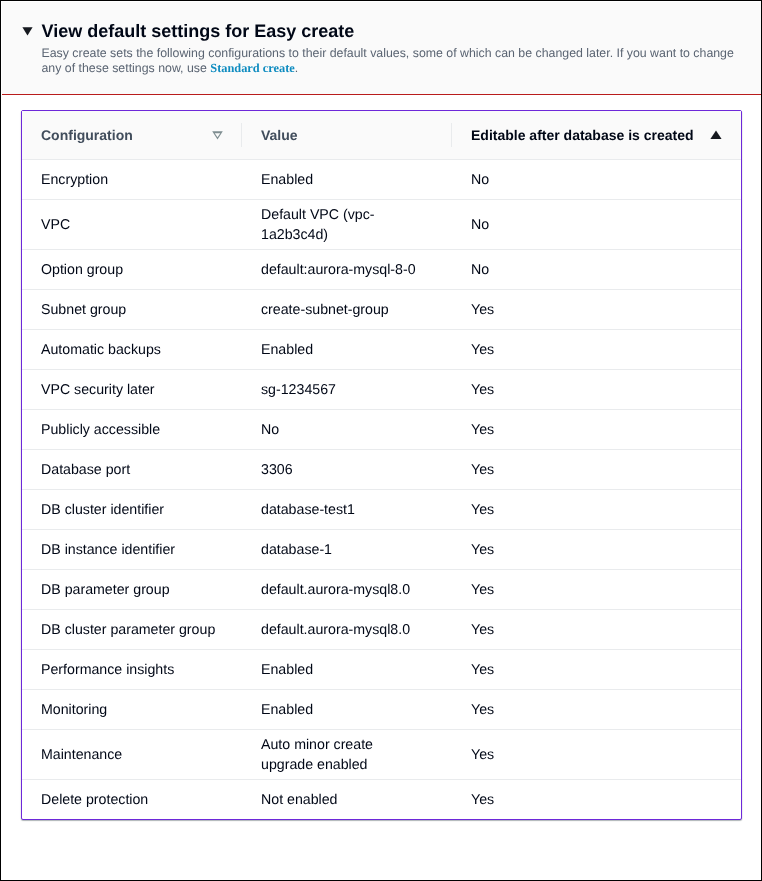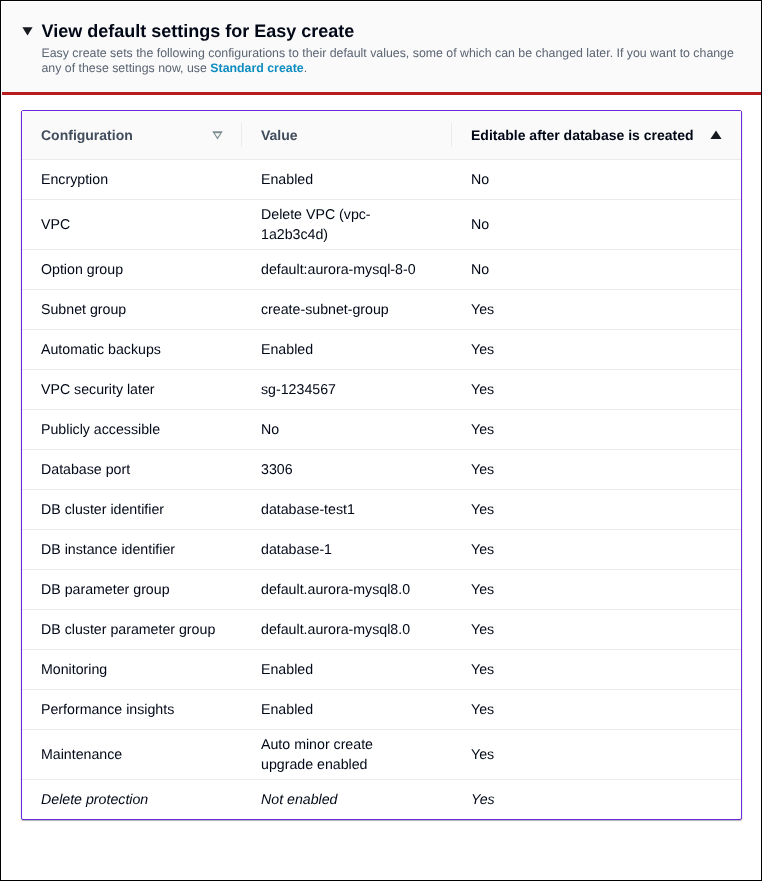--- a/index.html
+++ b/index.html
@@ -13,33 +13,33 @@
     text-rendering:geometricPrecision;
     overflow:hidden;
   }
   .page{
     position:relative;width:762px;height:881px;box-sizing:border-box;
     border:1px solid #000000;background:#ffffff;overflow:hidden;
   }
   
   .expandable-header{
     position:absolute;left:1px;top:1px;width:760px;height:93px;
-    background:#fafafa;border-bottom:3px solid #b91c1c;box-sizing:border-box;
+    background:#fafafa;border-bottom:1px solid #b91c1c;box-sizing:border-box;
   }
   .caret{position:absolute;left:19.5px;top:24.7px;width:11px;height:9px;line-height:0;}
   .hdr-title{
     position:absolute;left:39.5px;top:17.5px;
     font-size:18px;font-weight:700;color:#000716;letter-spacing:0;
     line-height:22px;white-space:nowrap;
   }
   .hdr-desc{
     position:absolute;left:39.5px;top:44.3px;width:700px;
     font-size:12.35px;font-weight:400;color:#5a6472;line-height:15px;
   }
-  .hdr-desc a{color:#0f8cc0;font-weight:700;text-decoration:none;}
+  .hdr-desc a{color:#0f8cc0;font-weight:700;text-decoration:none;font-family:Liberation Serif, serif;}
   
   .tablebox{
     position:absolute;left:20px;top:109px;width:721px;
     background:#ffffff;
     border:1px solid #6d28d9;border-radius:2px;
     box-shadow:0 1px 1px 0 rgba(0,28,36,.26), 1px 1px 1px 0 rgba(0,28,36,.04), -1px 1px 1px 0 rgba(0,28,36,.04);
     box-sizing:border-box;
   }
   table{border-collapse:collapse;width:100%;table-layout:fixed;}
   thead th{
@@ -58,21 +58,21 @@
   th .divider{position:absolute;right:0;top:12px;bottom:12px;width:1px;background:#e9ebed;}
   .sort-icon{margin-left:auto;margin-right:18.8px;display:inline-flex;line-height:0;}
   tbody td{
     font-size:14.2px;color:#000716;font-weight:400;
     padding:4.5px 26px 4.5px 19px;vertical-align:middle;
     border-bottom:1px solid #e9ebed;
     line-height:20px;
     height:30px;
     margin-left:21px;
   }
-  tbody tr:last-child td{border-bottom:none;font-style:italic;}
+  tbody tr:last-child td{border-bottom:none;}
 </style>
 </head>
 <body>
 
 <div class="page">
 
   <div class="expandable-header">
     <span class="caret">
       <svg width="11" height="9" viewBox="0 0 11 9" aria-hidden="true">
           <path d="M0.4 0.2 L10.6 0.2 L5.5 8.4 Z" fill="#16191f"></path>
@@ -116,21 +116,21 @@
         </tr>
       </thead>
       <tbody>
           <tr>
             <td>Encryption</td>
             <td>Enabled</td>
             <td>No</td>
           </tr>
           <tr>
             <td>VPC</td>
-            <td>Delete VPC (vpc-1a2b3c4d)</td>
+            <td>Default VPC (vpc-1a2b3c4d)</td>
             <td>No</td>
           </tr>
           <tr>
             <td>Option group</td>
             <td>default:aurora-mysql-8-0</td>
             <td>No</td>
           </tr>
           <tr>
             <td>Subnet group</td>
             <td>create-subnet-group</td>
@@ -170,26 +170,26 @@
             <td>DB parameter group</td>
             <td>default.aurora-mysql8.0</td>
             <td>Yes</td>
           </tr>
           <tr>
             <td>DB cluster parameter group</td>
             <td>default.aurora-mysql8.0</td>
             <td>Yes</td>
           </tr>
           <tr>
+            <td>Performance insights</td>
+            <td>Enabled</td>
+            <td>Yes</td>
+          </tr>
+          <tr>
             <td>Monitoring</td>
-            <td>Enabled</td>
-            <td>Yes</td>
-          </tr>
-          <tr>
-            <td>Performance insights</td>
             <td>Enabled</td>
             <td>Yes</td>
           </tr>
           <tr>
             <td>Maintenance</td>
             <td>Auto minor create upgrade enabled</td>
             <td>Yes</td>
           </tr>
           <tr>
             <td>Delete protection</td>

